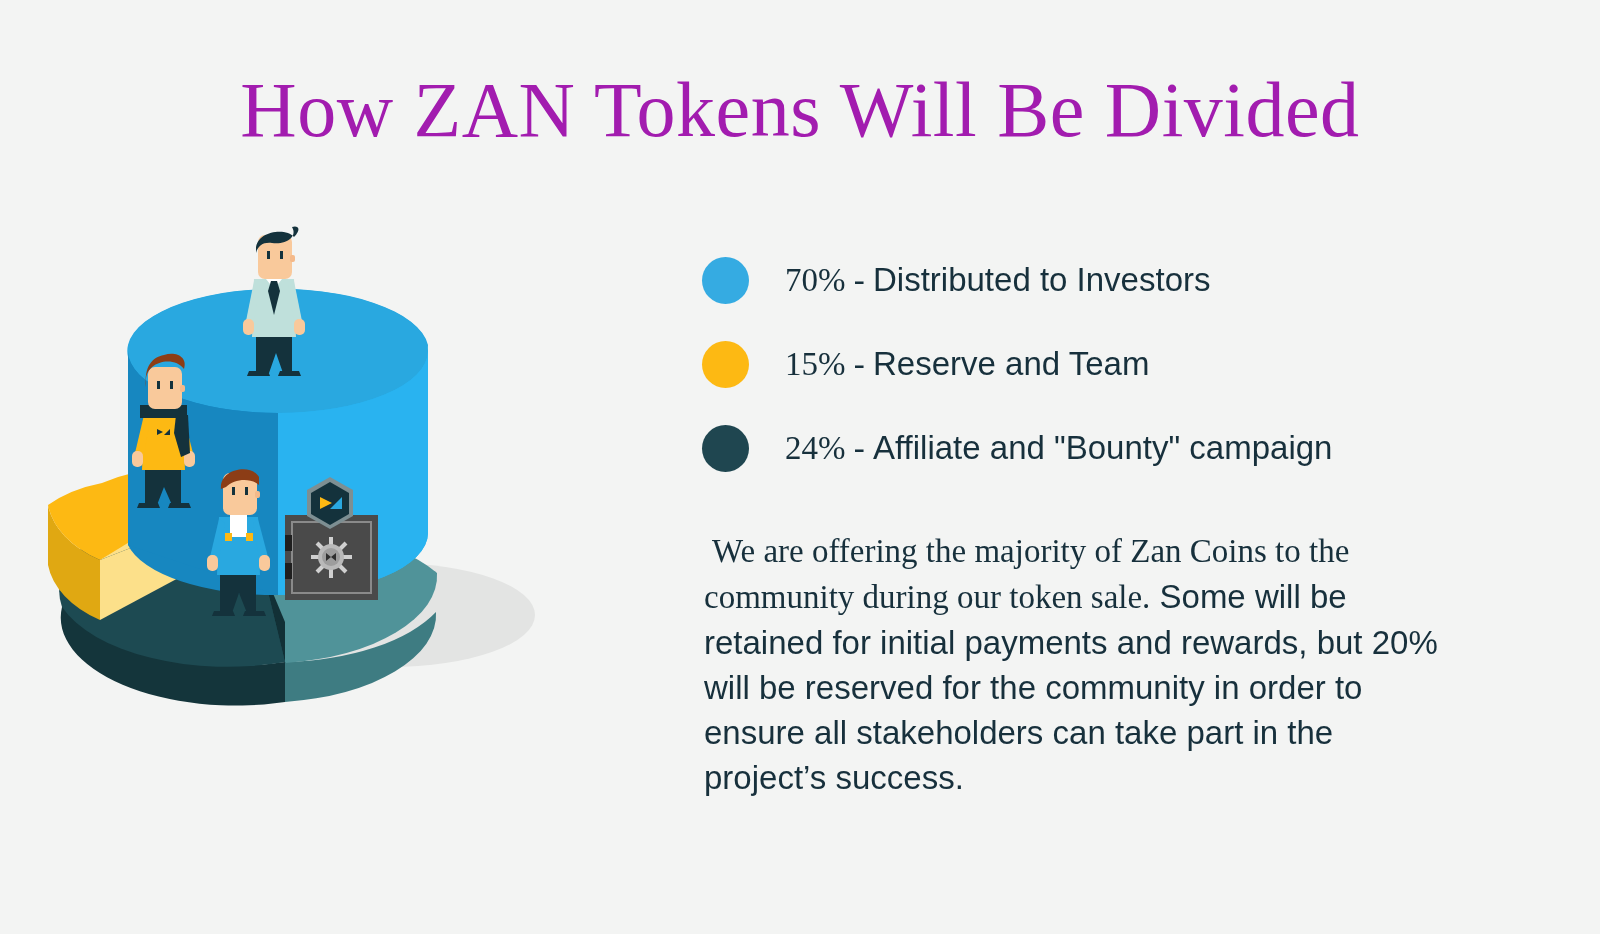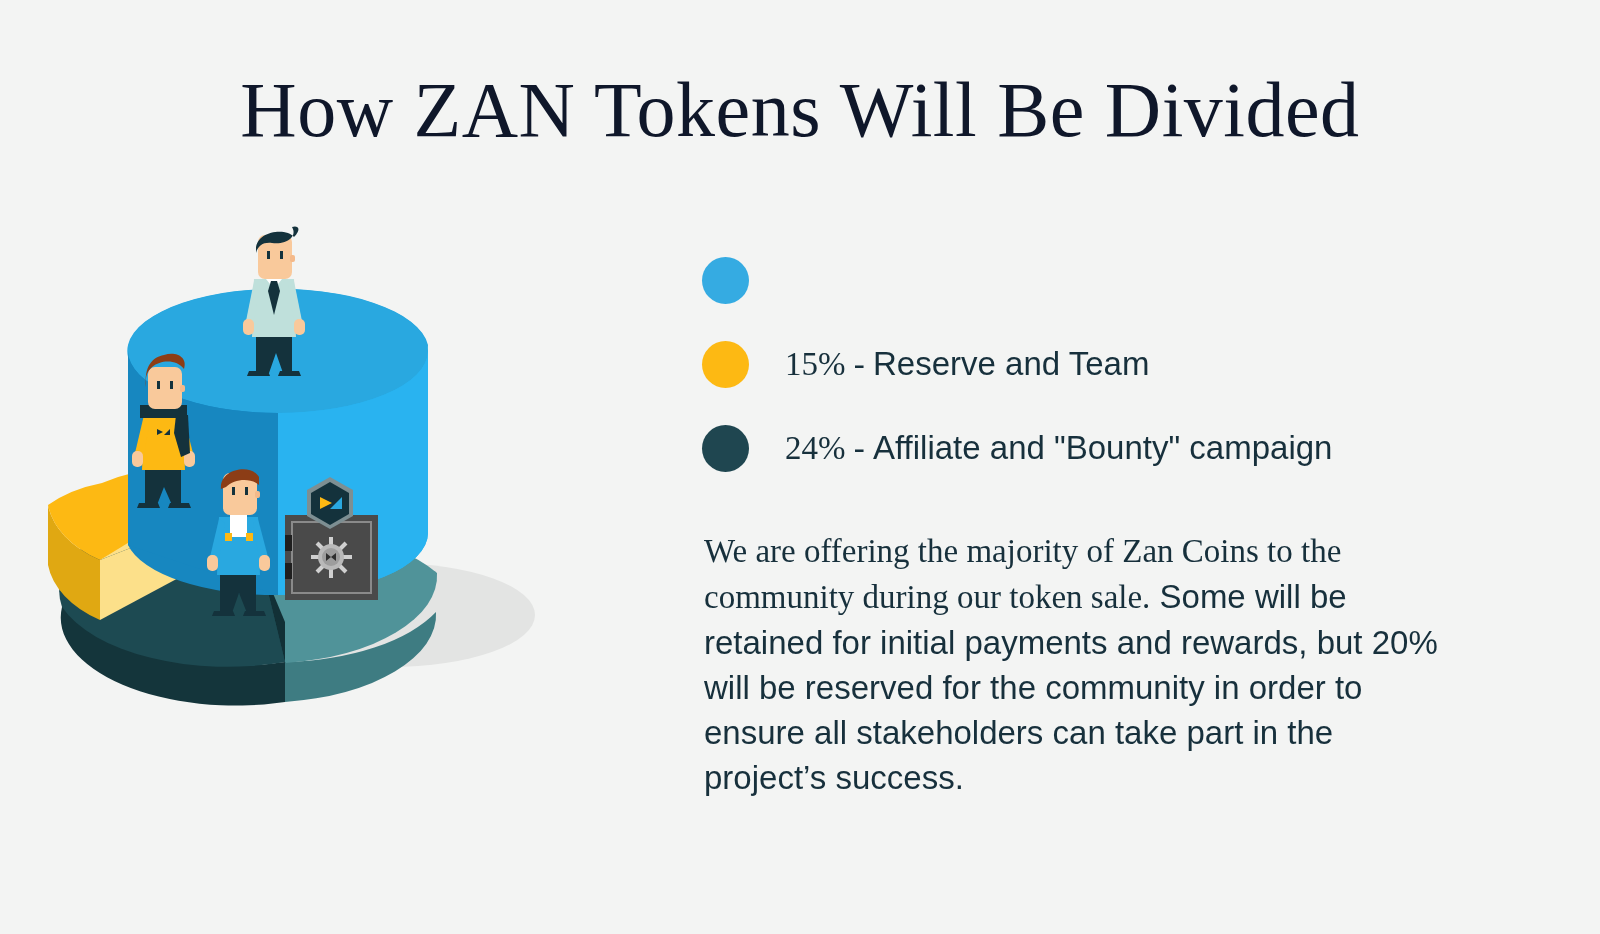--- a/index.html
+++ b/index.html
@@ -19,21 +19,21 @@
   #page-title {
     position: absolute;
     top: 8px;
     left: 0;
     width: 1600px;
     text-align: center;
     font-family: "Liberation Serif", serif;
     font-size: 78px;
     line-height: 100px;
     font-weight: 400;
-    color: #0f172a;
+    color: #a21caf;
     letter-spacing: 0.5px;
     white-space: nowrap;
   }
 
   
   #illustration {
     position: absolute;
     left: 40px;
     top: 215px;
     width: 520px;
@@ -80,20 +80,21 @@
 
   #body-paragraph {
     margin: 38px 0 0 2px;
     width: 760px;
     font-size: 33px;
     line-height: 45px;
     color: #17303c;
   }
   #body-paragraph .serif-run {
     font-family: "Liberation Serif", serif;
+    margin-left: 8px;
   }
   #body-paragraph .sans-run {
     font-family: "Liberation Sans", sans-serif;
   }
 </style>
 </head>
 <body>
 
 <h1 id="page-title">How ZAN Tokens Will Be Divided</h1>
 
@@ -237,20 +238,23 @@
 
   </svg>
 </div>
 
 <div id="right-column">
 
   <ul id="legend">
 
     <li class="legend-item">
       <span class="legend-swatch" style="background:#35abe2"></span>
+      <span class="legend-text">
+        <span class="legend-pct">70%</span><span class="legend-pct"> - </span><span class="legend-label">Distributed to Investors</span>
+      </span>
     </li>
 
     <li class="legend-item">
       <span class="legend-swatch" style="background:#fdb913"></span>
       <span class="legend-text">
         <span class="legend-pct">15%</span><span class="legend-pct"> - </span><span class="legend-label">Reserve and Team</span>
       </span>
     </li>
 
     <li class="legend-item">

